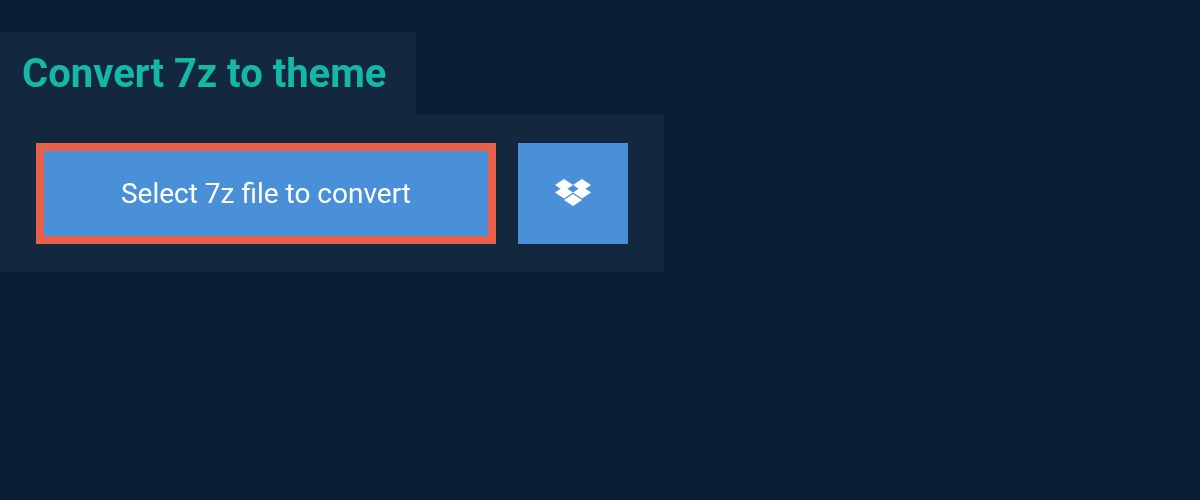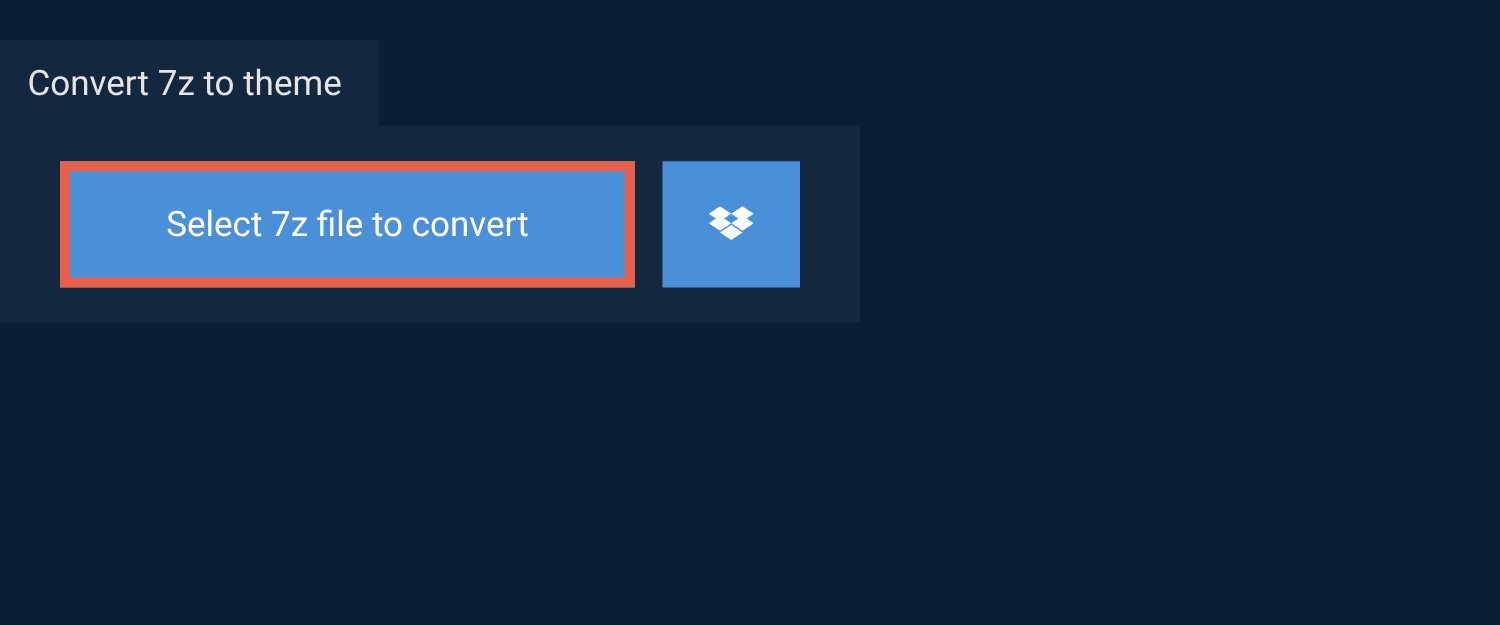--- a/index.html
+++ b/index.html
@@ -14,27 +14,27 @@
       font-family: -apple-system, BlinkMacSystemFont, "Segoe UI", Roboto, Helvetica, Arial, sans-serif;
       overflow: hidden;
     }
     .tab-container {
       background: #13283f;
       display: inline-block;
       padding: 18px 30px 18px 22px;
       margin-top: 32px;
     }
     .tab-title {
-      color: #e5e5e5;
-      font-size: 28px;
-      font-weight: 400;
+      color: #14b8a6;
+      font-size: 40px;
+      font-weight: 700;
     }
     .upload-panel {
       background: #13283f;
-      padding: 28px 48px;
+      padding: 28px 36px;
       display: flex;
       align-items: stretch;
       gap: 22px;
       width: fit-content;
     }
     .select-button {
       background: #4a90d9;
       border: 8px solid #e8604c;
       color: #ffffff;
       font-size: 28px;

